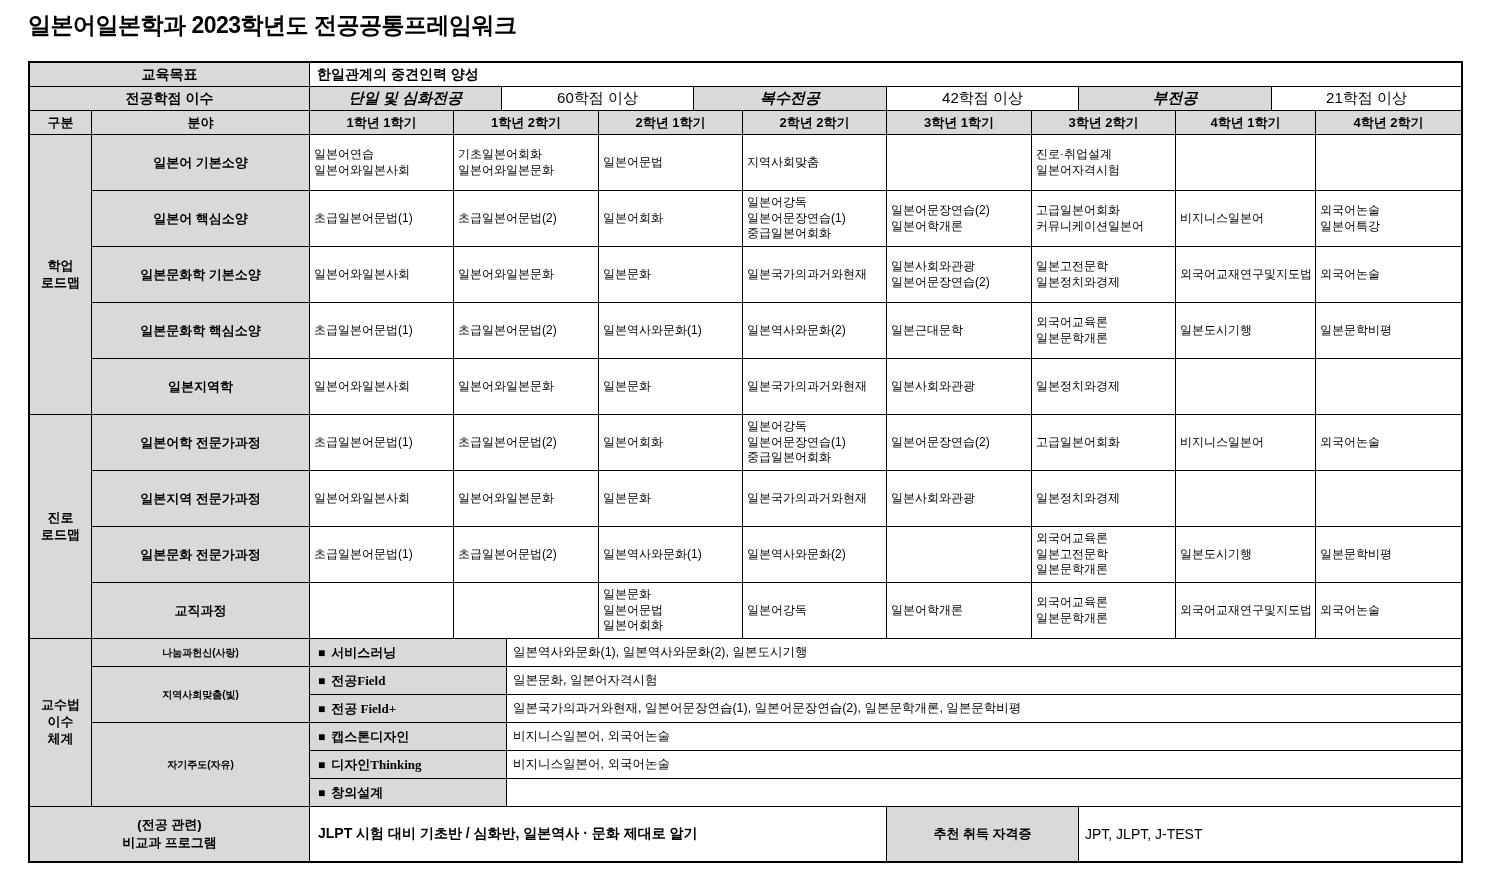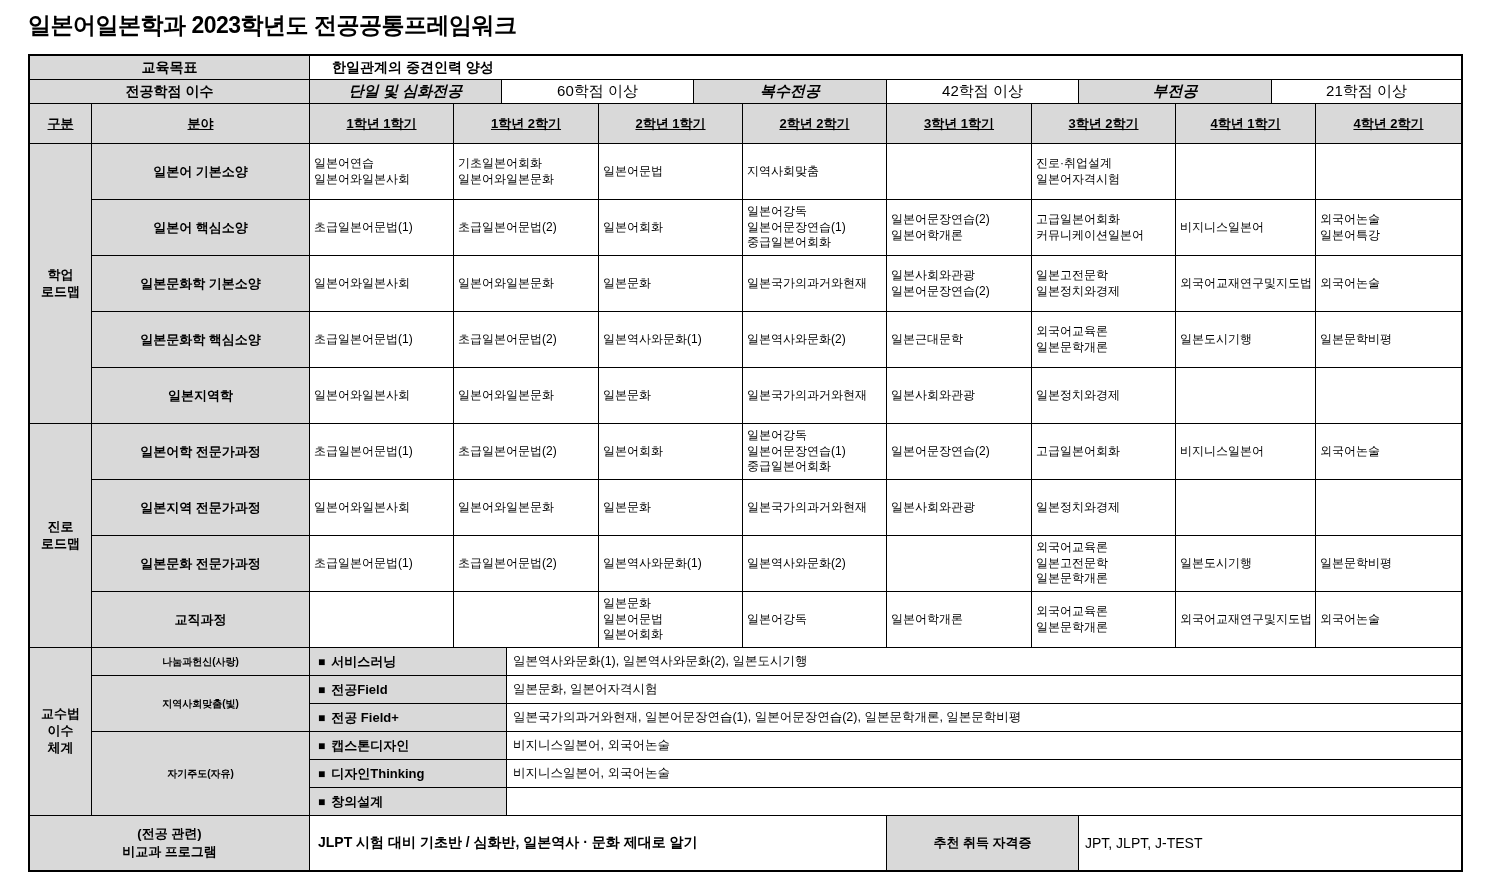--- a/index.html
+++ b/index.html
@@ -1,46 +1,46 @@
 <!DOCTYPE html>
 <html><head>
 <meta charset="utf-8">
 <style>
   * { box-sizing: border-box; }
   body { margin: 0; background: #ffffff; color: #000;
          font-family: "Liberation Sans", "DejaVu Sans", sans-serif; }
   .page { width: 1491px; height: 896px; background: #fff; overflow: hidden; }
   .title { font-size: 23px; font-weight: bold; letter-spacing: -0.5px;
-           margin: 0; padding: 10px 0 13px 28px; }
+           margin: 0; padding: 10px 0 20px 28px; }
   .frame { margin-left: 28px; width: 1435px; border: 1px solid #000; }
   table { border-collapse: collapse; width: 100%; table-layout: fixed; }
   .frame table + table { margin-top: -1px; }
   td, th { border: 1px solid #000; padding: 1px 3px; overflow: hidden; }
   .gray { background: #d9d9d9; }
 
   
   .r-info  { height: 24px; }
   .ilabel  { font-weight: bold; font-size: 14px; text-align: center; vertical-align: middle; }
-  .ivalue  { font-weight: bold; font-size: 14px; text-align: left; padding-left: 22px; vertical-align: middle; }
+  .ivalue  { font-weight: bold; font-size: 14px; text-align: left; padding-left: 7px; vertical-align: middle; }
   .ctype   { font-weight: bold; font-size: 15px; text-align: center; vertical-align: middle; font-style: italic; }
   .creq    { font-weight: normal; font-size: 15px; text-align: center; vertical-align: middle; }
 
   
-  .r-head  { height: 40px; text-decoration: underline; }
+  .r-head  { height: 24px; }
   .r-main  { height: 56px; }
   th.h     { font-weight: bold; font-size: 13px; text-align: center; vertical-align: middle; }
   .group   { font-weight: bold; font-size: 13px; text-align: center; vertical-align: middle; white-space: pre-line; line-height: 1.3; }
   .field   { font-weight: bold; font-size: 13px; text-align: center; vertical-align: middle; }
   .courses { font-size: 12px; text-align: left; vertical-align: middle;
              white-space: pre-line; line-height: 1.3; padding: 2px 2px 2px 4px; word-break: break-all; }
 
   
   .r-teach { height: 28px; }
   .cat     { font-weight: bold; font-size: 10px; text-align: center; vertical-align: middle; }
-  .mlabel  { font-weight: bold; font-size: 13px; text-align: left; padding-left: 8px; vertical-align: middle; }
+  .mlabel  { font-weight: bold; font-size: 13px; text-align: left; padding-left: 8px; vertical-align: middle; font-family: Liberation Serif, serif; }
   .bullet  { margin-right: 6px; font-size: 12px; }
   .tcourses{ font-size: 12.5px; text-align: left; padding-left: 6px; vertical-align: middle; }
 
   
   .r-bottom { height: 55px; }
   .xlabel  { font-weight: bold; font-size: 13px; text-align: center; vertical-align: middle; white-space: pre-line; line-height: 1.35; }
   .xvalue  { font-weight: bold; font-size: 14px; text-align: left; padding-left: 8px; vertical-align: middle; }
   .certl   { font-weight: bold; font-size: 13px; text-align: center; vertical-align: middle; }
   .certv   { font-size: 14px; text-align: left; padding-left: 6px; vertical-align: middle; }
 </style>

